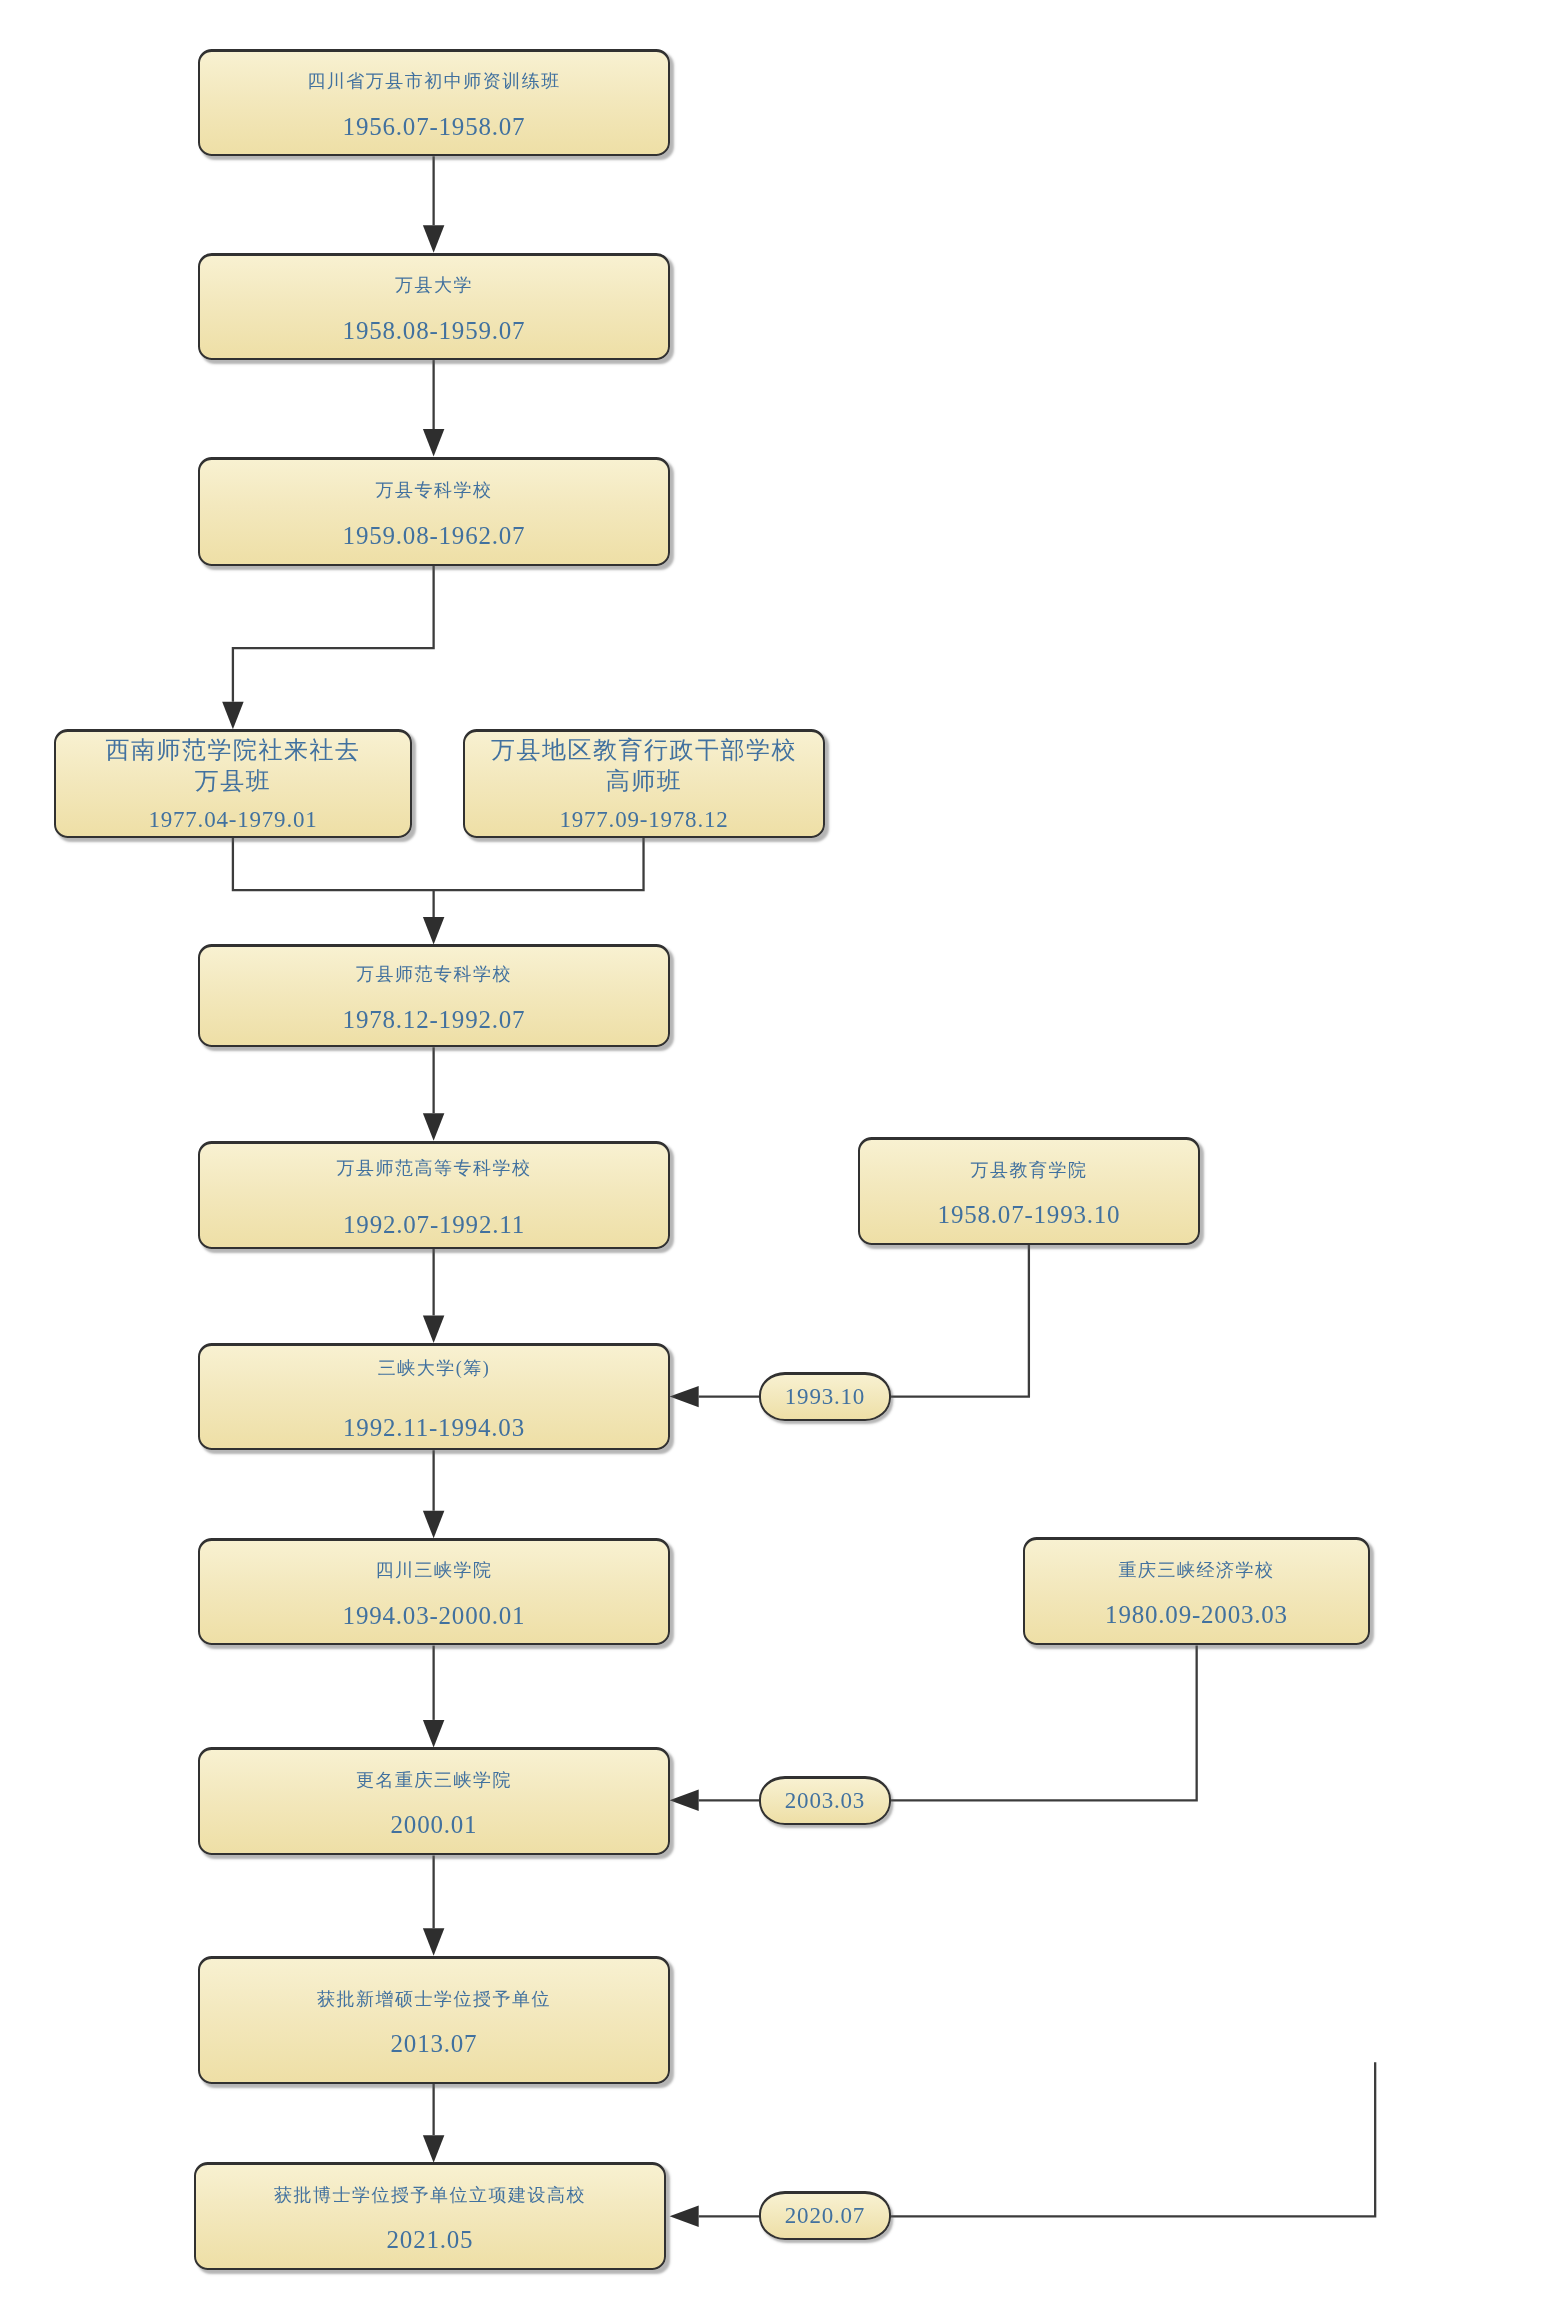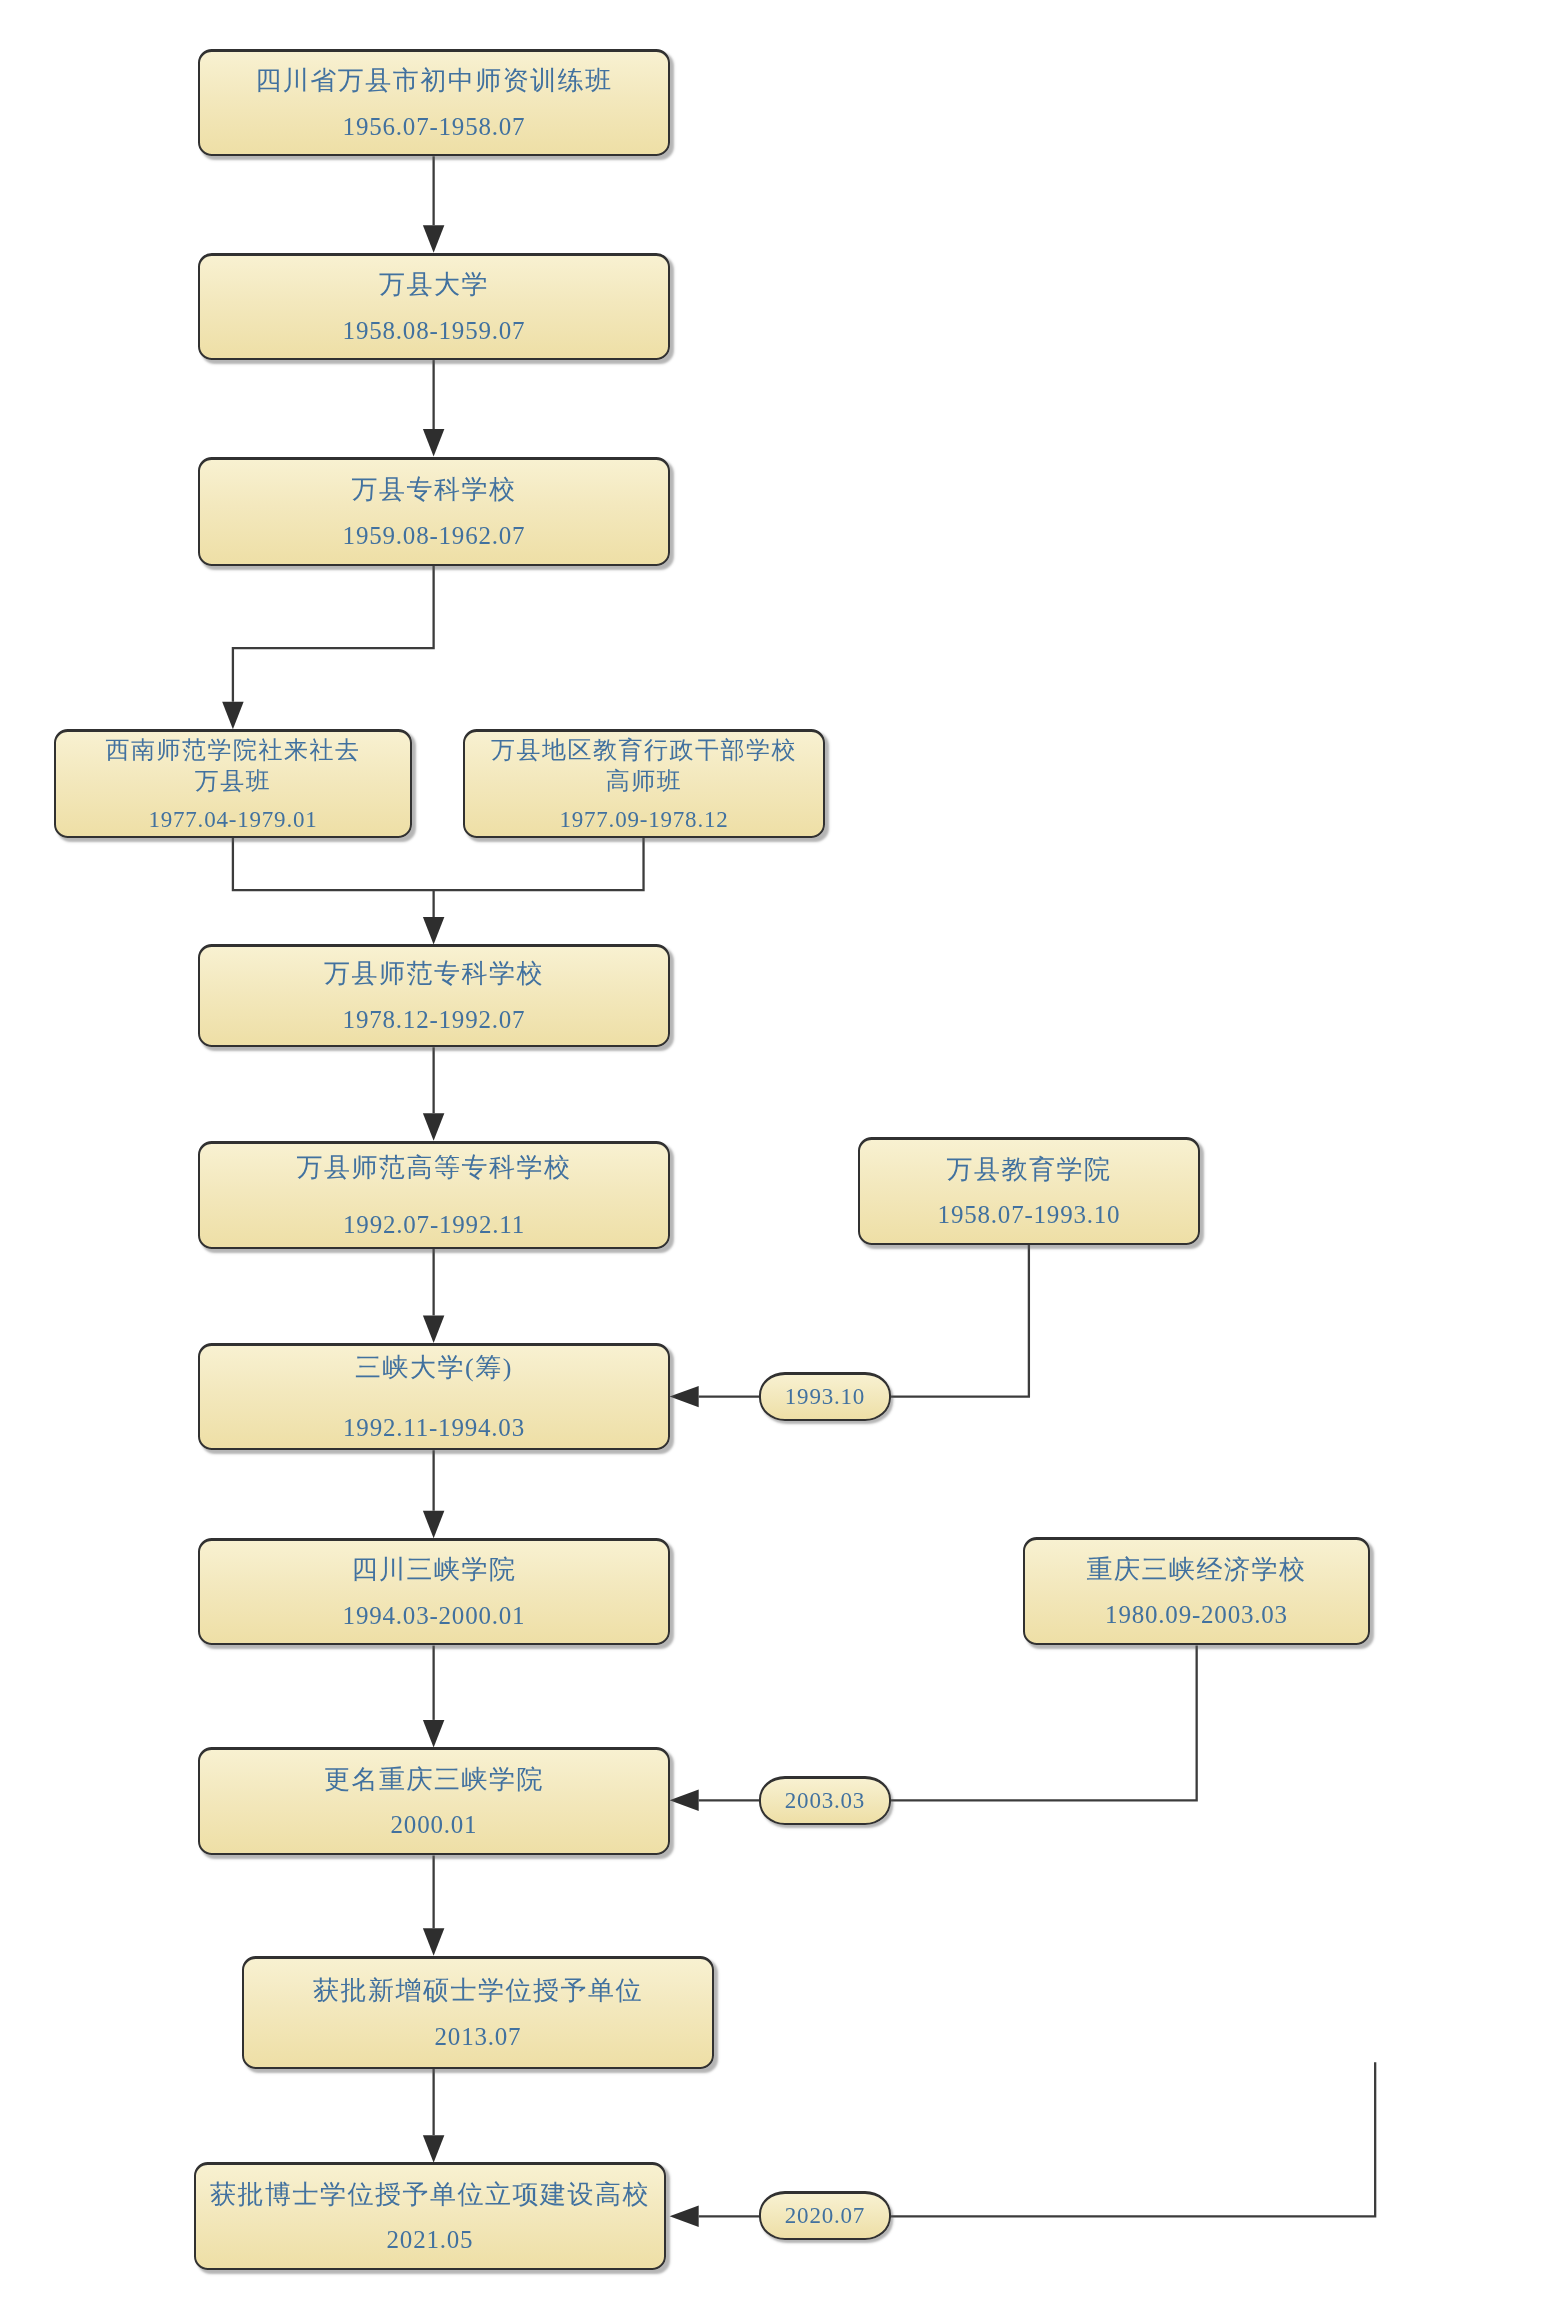--- a/index.html
+++ b/index.html
@@ -19,37 +19,37 @@
     border-top-width:3.8px;
     border-radius:13.8px;
     box-shadow:3.1px 3.8px 2.3px rgba(90,90,90,0.45);
     display:flex;
     flex-direction:column;
     align-items:center;
     justify-content:center;
     text-align:center;
     color:#41719f;
   }
-  .node .name{font-size:26px;line-height:34px;letter-spacing:1.5px;}
+  .node .name{font-size:18px;line-height:34px;letter-spacing:1.5px;}
   .node .name2{font-size:26px;line-height:34px;letter-spacing:1.5px;}
   .node .period{font-size:25px;line-height:31px;margin-top:12.3px;letter-spacing:0.8px;}
   .node.small .name,.node.small .name2{font-size:24px;line-height:31px;}
   .node.small .period{font-size:23px;line-height:27.6px;margin-top:9.2px;}
   
   #n1 {left:198px;top:49px;  width:472px;height:107px;}
   #n2 {left:198px;top:253px; width:472px;height:107px;}
   #n3 {left:198px;top:457px; width:472px;height:109px;}
   #n4a{left:54px; top:729px; width:358px;height:109px;}
   #n4b{left:463px;top:729px; width:362px;height:109px;}
   #n5 {left:198px;top:944px;width:472px;height:103px;}
   #n6 {left:198px;top:1141px;width:472px;height:108px;gap:12px;}
   #n7 {left:198px;top:1343px;width:472px;height:107px;gap:14px;}
   #n8 {left:198px;top:1538px;width:472px;height:107px;}
   #n9 {left:198px;top:1747px;width:472px;height:108px;}
-  #n10{left:198px;top:1956px;width:472px;height:113px;margin-left:44px;}
+  #n10{left:198px;top:1956px;width:472px;height:128px;}
   #n11{left:194px;top:2162px;width:472px;height:108px;}
   
   #na {left:858px;top:1137px;width:342px;height:108px;}
   #nb {left:1023px;top:1537px;width:347px;height:108px;}
   #nc {left:1202px;top:1954px;width:346px;height:108px;}
   
   .badge{
     position:absolute;
     box-sizing:border-box;
     width:132px;height:49px;

